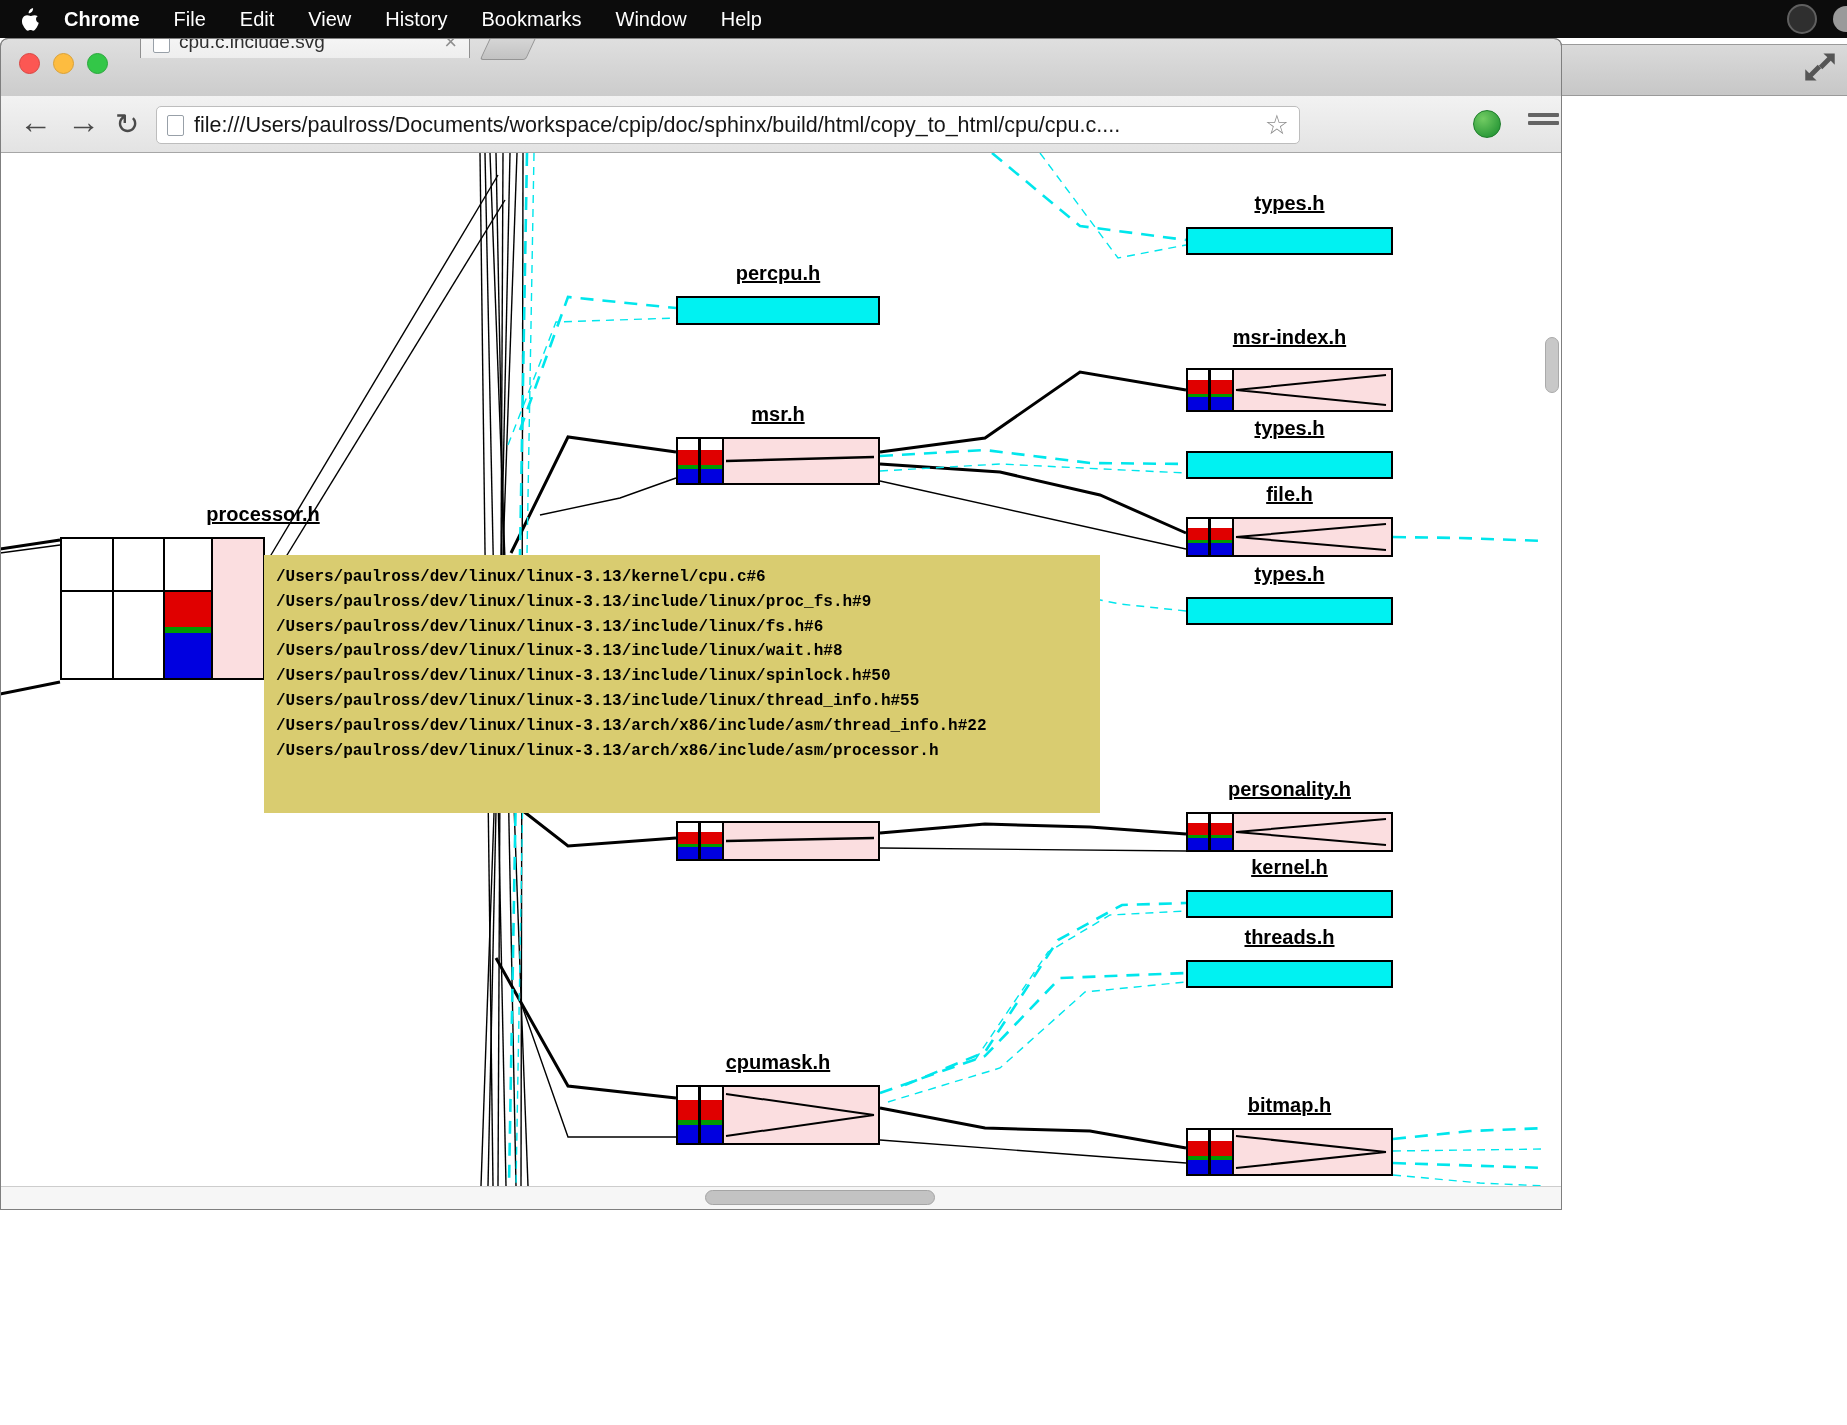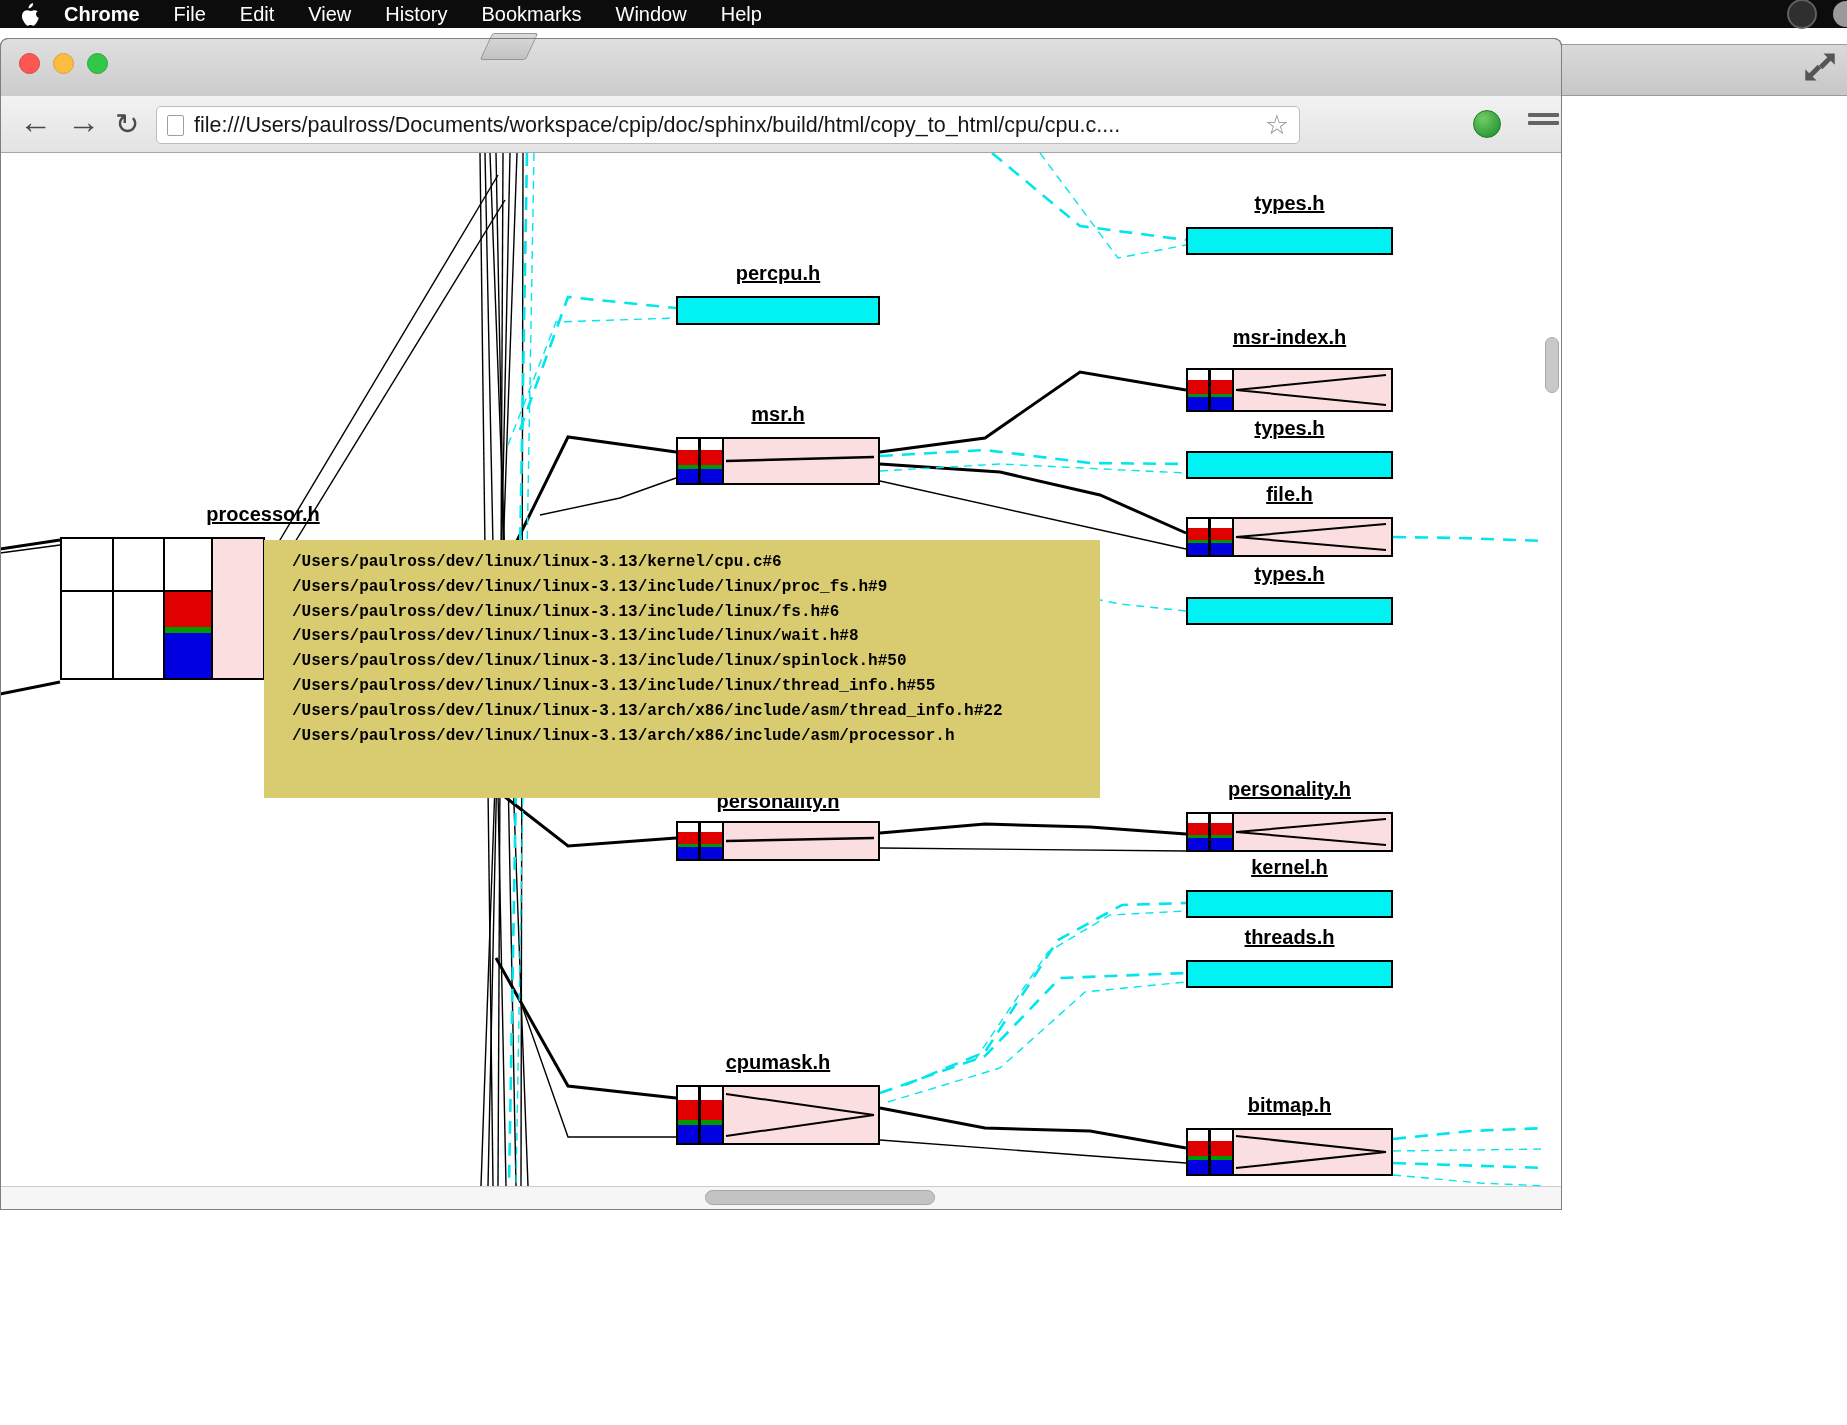--- a/index.html
+++ b/index.html
@@ -1,20 +1,20 @@
 <!DOCTYPE html>
 <html><head>
 <meta charset="utf-8">
 <style>
   html,body{margin:0;padding:0;background:#fff;}
   .screen{position:relative;width:1847px;height:1425px;overflow:hidden;background:#fff;
           font-family:"Liberation Sans",sans-serif;}
 
   
-  .menubar{position:absolute;left:0;top:0;width:1847px;height:28px;background:#0c0c0c;
+  .menubar{position:absolute;left:0;top:0;width:1847px;height:38px;background:#0c0c0c;
            color:#fff;display:flex;align-items:center;z-index:8;font-size:20px;}
   .apple{margin:0 8px 0 20px;display:flex;align-items:center;}
   .menu-item{padding:0 17px;white-space:nowrap;}
   .menu-item.app{font-weight:700;}
   .menubar-right{margin-left:auto;display:flex;align-items:center;}
   .menu-status-icon{width:26px;height:26px;border-radius:50%;background:#2f2f2f;
            border:2px solid #606060;margin-right:16px;}
   .menu-edge-icon{width:26px;height:26px;border-radius:50%;background:#9a9a9a;margin-right:-12px;}
 
   
@@ -81,22 +81,22 @@
   .proc .vl1{position:absolute;left:50px;top:0;bottom:0;width:2px;background:#000;}
   .proc .vl2{position:absolute;left:101px;top:0;bottom:0;width:2px;background:#000;}
   .proc .vl3{position:absolute;left:149px;top:0;bottom:0;width:2px;background:#000;}
   .proc .hl{position:absolute;left:0;top:51px;width:151px;height:2px;background:#000;}
   .proc .red{position:absolute;left:103px;top:53px;width:46px;height:35px;background:#e00000;}
   .proc .green{position:absolute;left:103px;top:88px;width:46px;height:6px;background:#009a00;}
   .proc .blue{position:absolute;left:103px;top:94px;width:46px;height:45px;background:#0000e0;}
   .proc .pinkpart{position:absolute;left:151px;top:0;right:0;bottom:0;background:#fbdee0;}
 
   
-  .tooltip{position:absolute;left:264px;top:540px;width:836px;height:258px;background:#d9cc70;
-       z-index:3;padding:10px 0 0 28px;box-sizing:border-box;
+  .tooltip{position:absolute;left:264px;top:555px;width:836px;height:258px;background:#d9cc70;
+       z-index:3;padding:10px 0 0 12px;box-sizing:border-box;
        font-family:"Liberation Mono",monospace;font-weight:700;font-size:16px;color:#000;}
   .tl-line{height:24.8px;line-height:24.8px;white-space:pre;}
 
   
   .vscroll-thumb{position:absolute;left:1545px;top:337px;width:14px;height:56px;background:#c8c8c8;
        border:1px solid #aaaaaa;border-radius:8px;box-sizing:border-box;z-index:5;}
   .hscroll{position:absolute;left:0;top:1186px;width:1562px;height:24px;background:#f6f6f6;
        border-top:1px solid #cdcdcd;border-bottom:1px solid #8e8e8e;box-sizing:border-box;z-index:6;}
   .hscroll-thumb{position:absolute;left:705px;top:3px;width:230px;height:15px;background:#c3c3c3;
        border:1px solid #a5a5a5;border-radius:8px;box-sizing:border-box;}
@@ -131,20 +131,25 @@
     <svg width="34" height="30" viewBox="0 0 30 26">
       <path d="M28 1 H18 l3.5 3.5 L14 12 l3 3 7.5 -7.5 L28 11 Z" fill="#555"></path>
       <path d="M2 25 H12 L8.5 21.5 L16 14 l-3 -3 -7.5 7.5 L2 15 Z" fill="#555"></path>
     </svg>
   </span>
 
   <div class="tabstrip"></div>
   <span class="tl-btn tl-red" style="position:absolute;top:53px;left:19px;z-index:7"></span>
   <span class="tl-btn tl-yellow" style="position:absolute;top:53px;left:53px;z-index:7"></span>
   <span class="tl-btn tl-green" style="position:absolute;top:53px;left:87px;z-index:7"></span>
+  <div class="tab">
+    <span class="doc-icon"></span>
+    <span class="tab-title">cpu.c.include.svg</span>
+    <span class="tab-close">×</span>
+  </div>
   <div class="newtab"></div>
 
   <div class="toolbar">
     <span class="nav-btn nav-back">←</span>
     <span class="nav-btn nav-fwd">→</span>
     <span class="nav-btn nav-reload">↻</span>
     <div class="addressbar">
       <span class="doc-icon"></span>
       <span class="url">file:///Users/paulross/Documents/workspace/cpip/doc/sphinx/build/html/copy_to_html/cpu/cpu.c....</span>
       <span class="star">☆</span>

